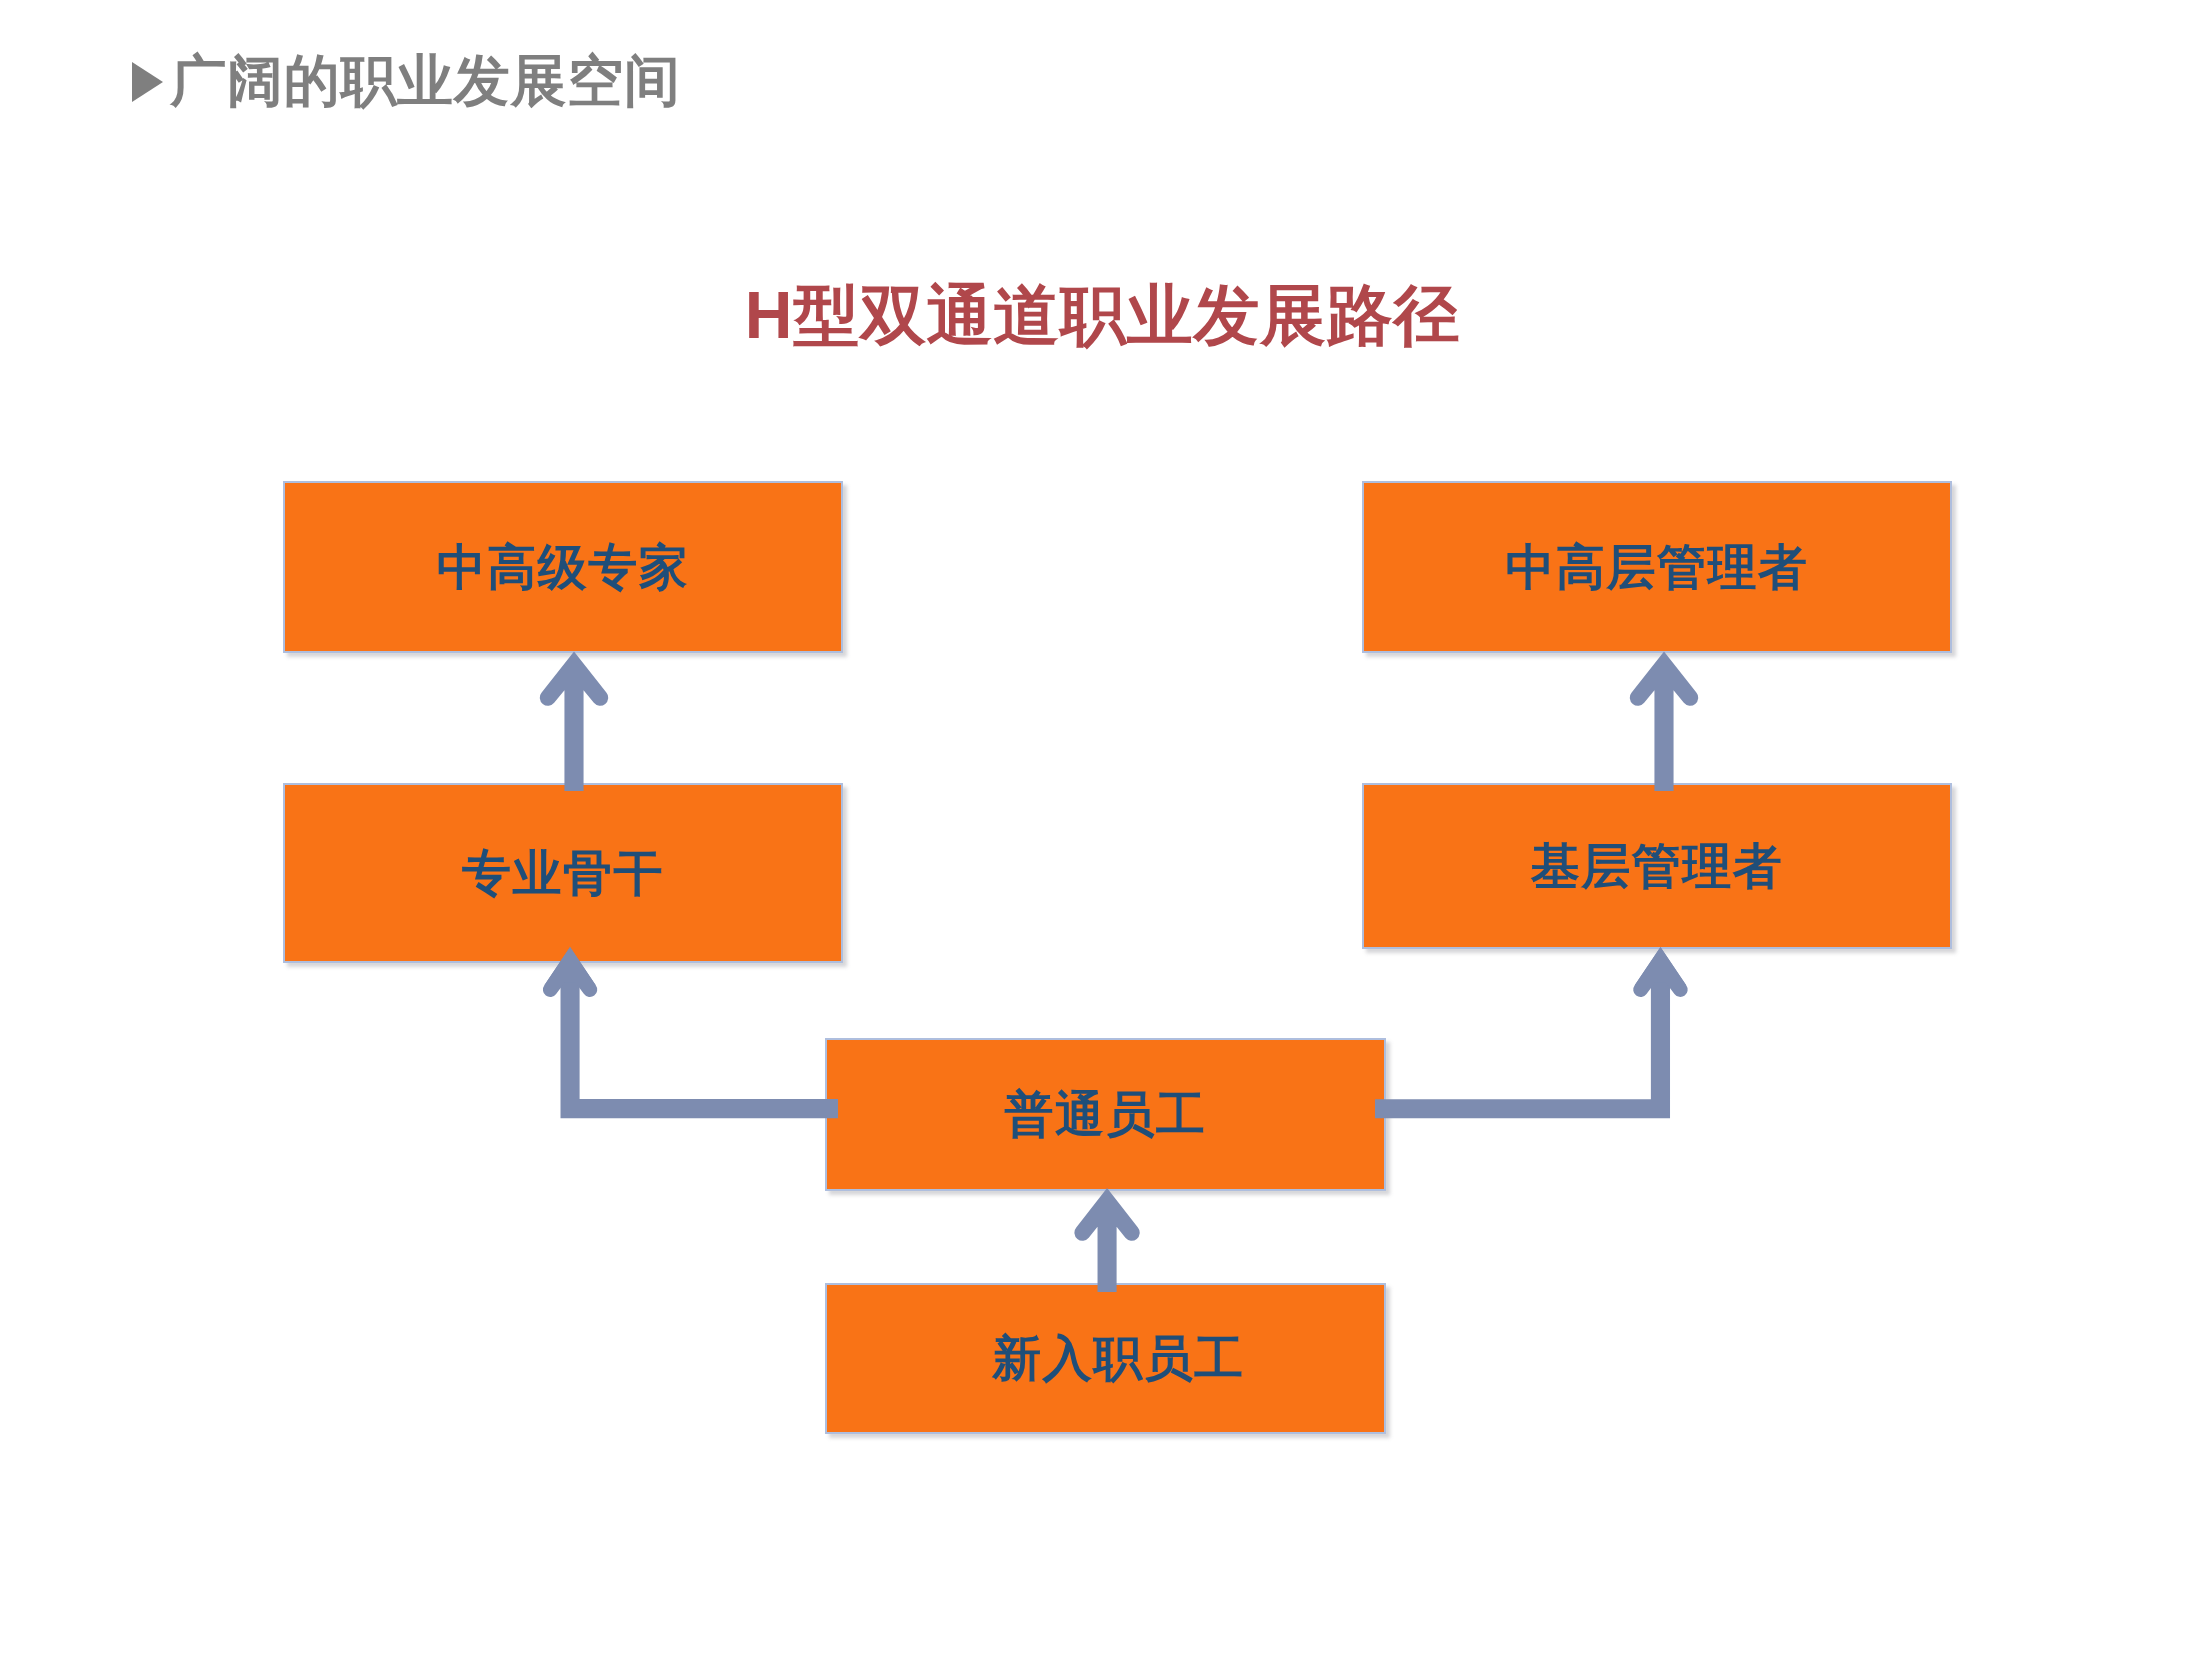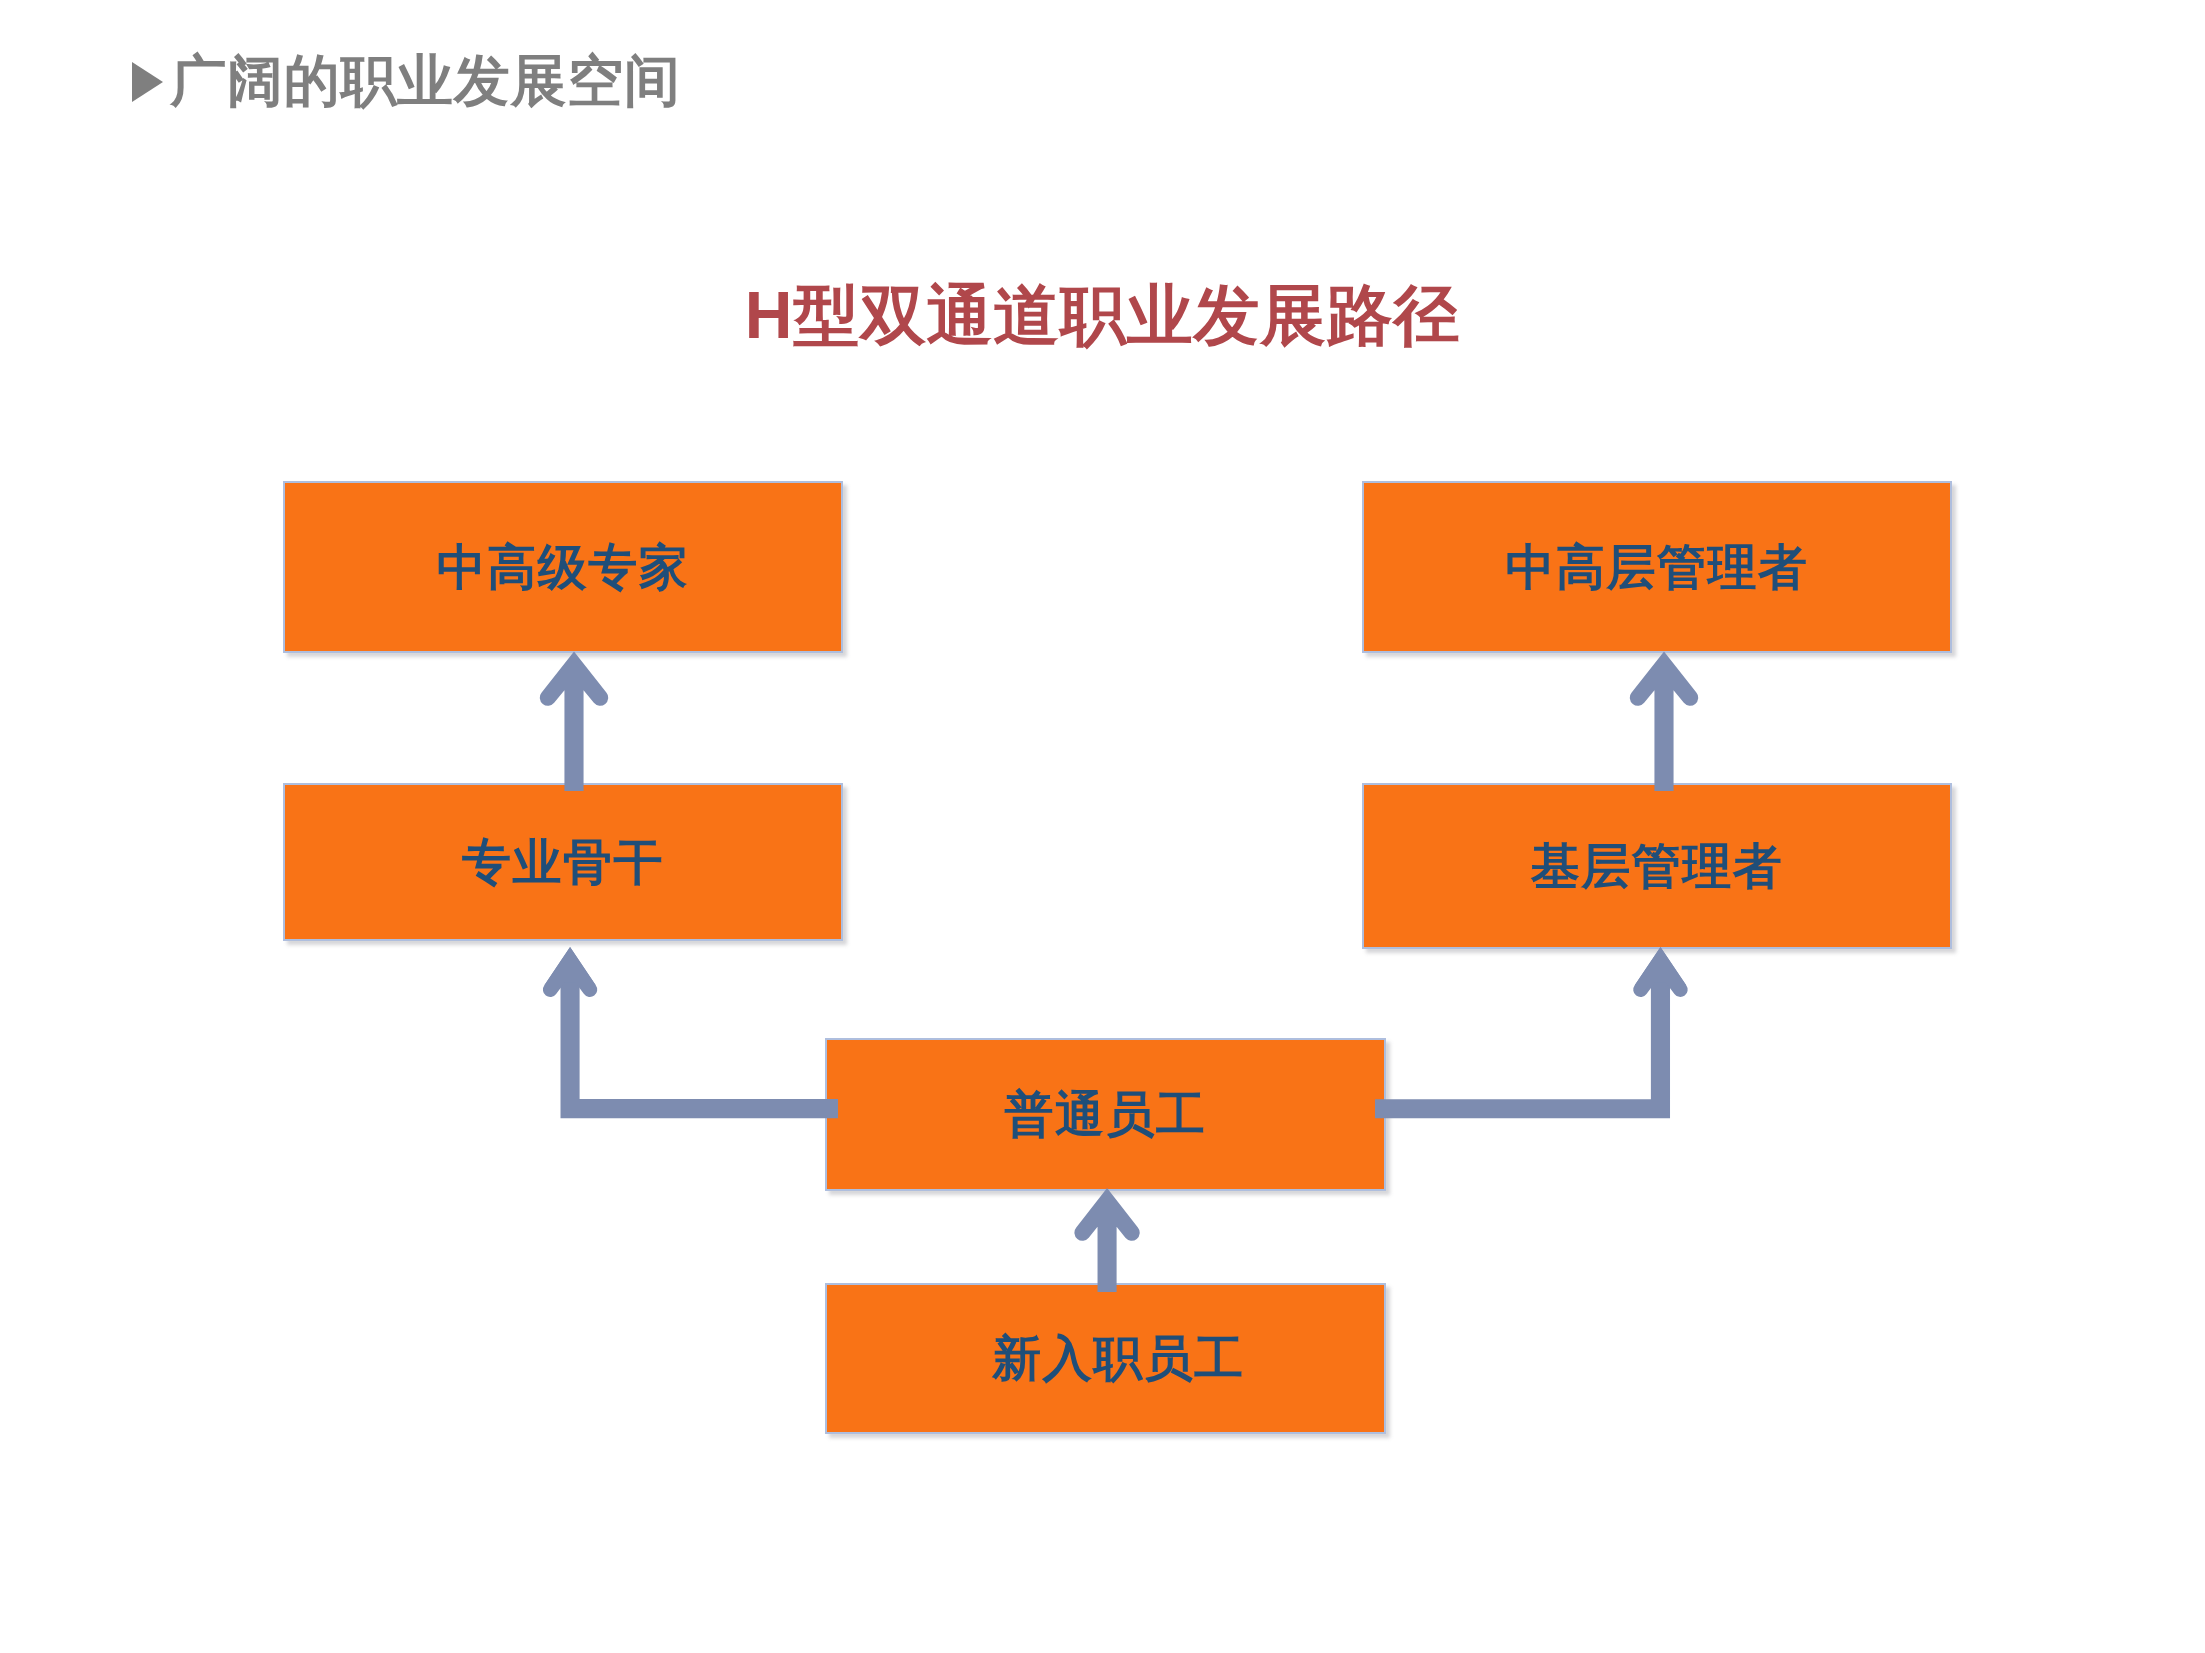--- a/index.html
+++ b/index.html
@@ -72,21 +72,21 @@
     color: #1f4e79;
     font-size: 49px;
     font-weight: bold;
     letter-spacing: 1.5px;
     white-space: nowrap;
     line-height: 1;
   }
 
   #node-expert        { left: 283px;  top: 481px;  width: 560px; height: 172px; }
   #node-manager-high  { left: 1362px; top: 481px;  width: 590px; height: 172px; text-align: center; }
-  #node-backbone      { left: 283px;  top: 783px; width: 560px; height: 158px; text-align: right; }
+  #node-backbone      { left: 283px;  top: 783px; width: 560px; height: 180px; text-align: right; }
   #node-manager-base  { left: 1362px; top: 783px; width: 590px; height: 166px; }
   #node-staff         { left: 825px; top: 1038px; width: 561px; height: 153px; }
   #node-newhire       { left: 825px; top: 1283px; width: 561px; height: 151px; padding-left: 26px; }
 
   
   .connector {
     position: absolute;
     pointer-events: none;
   }
   .connector svg { display: block; overflow: visible; }

